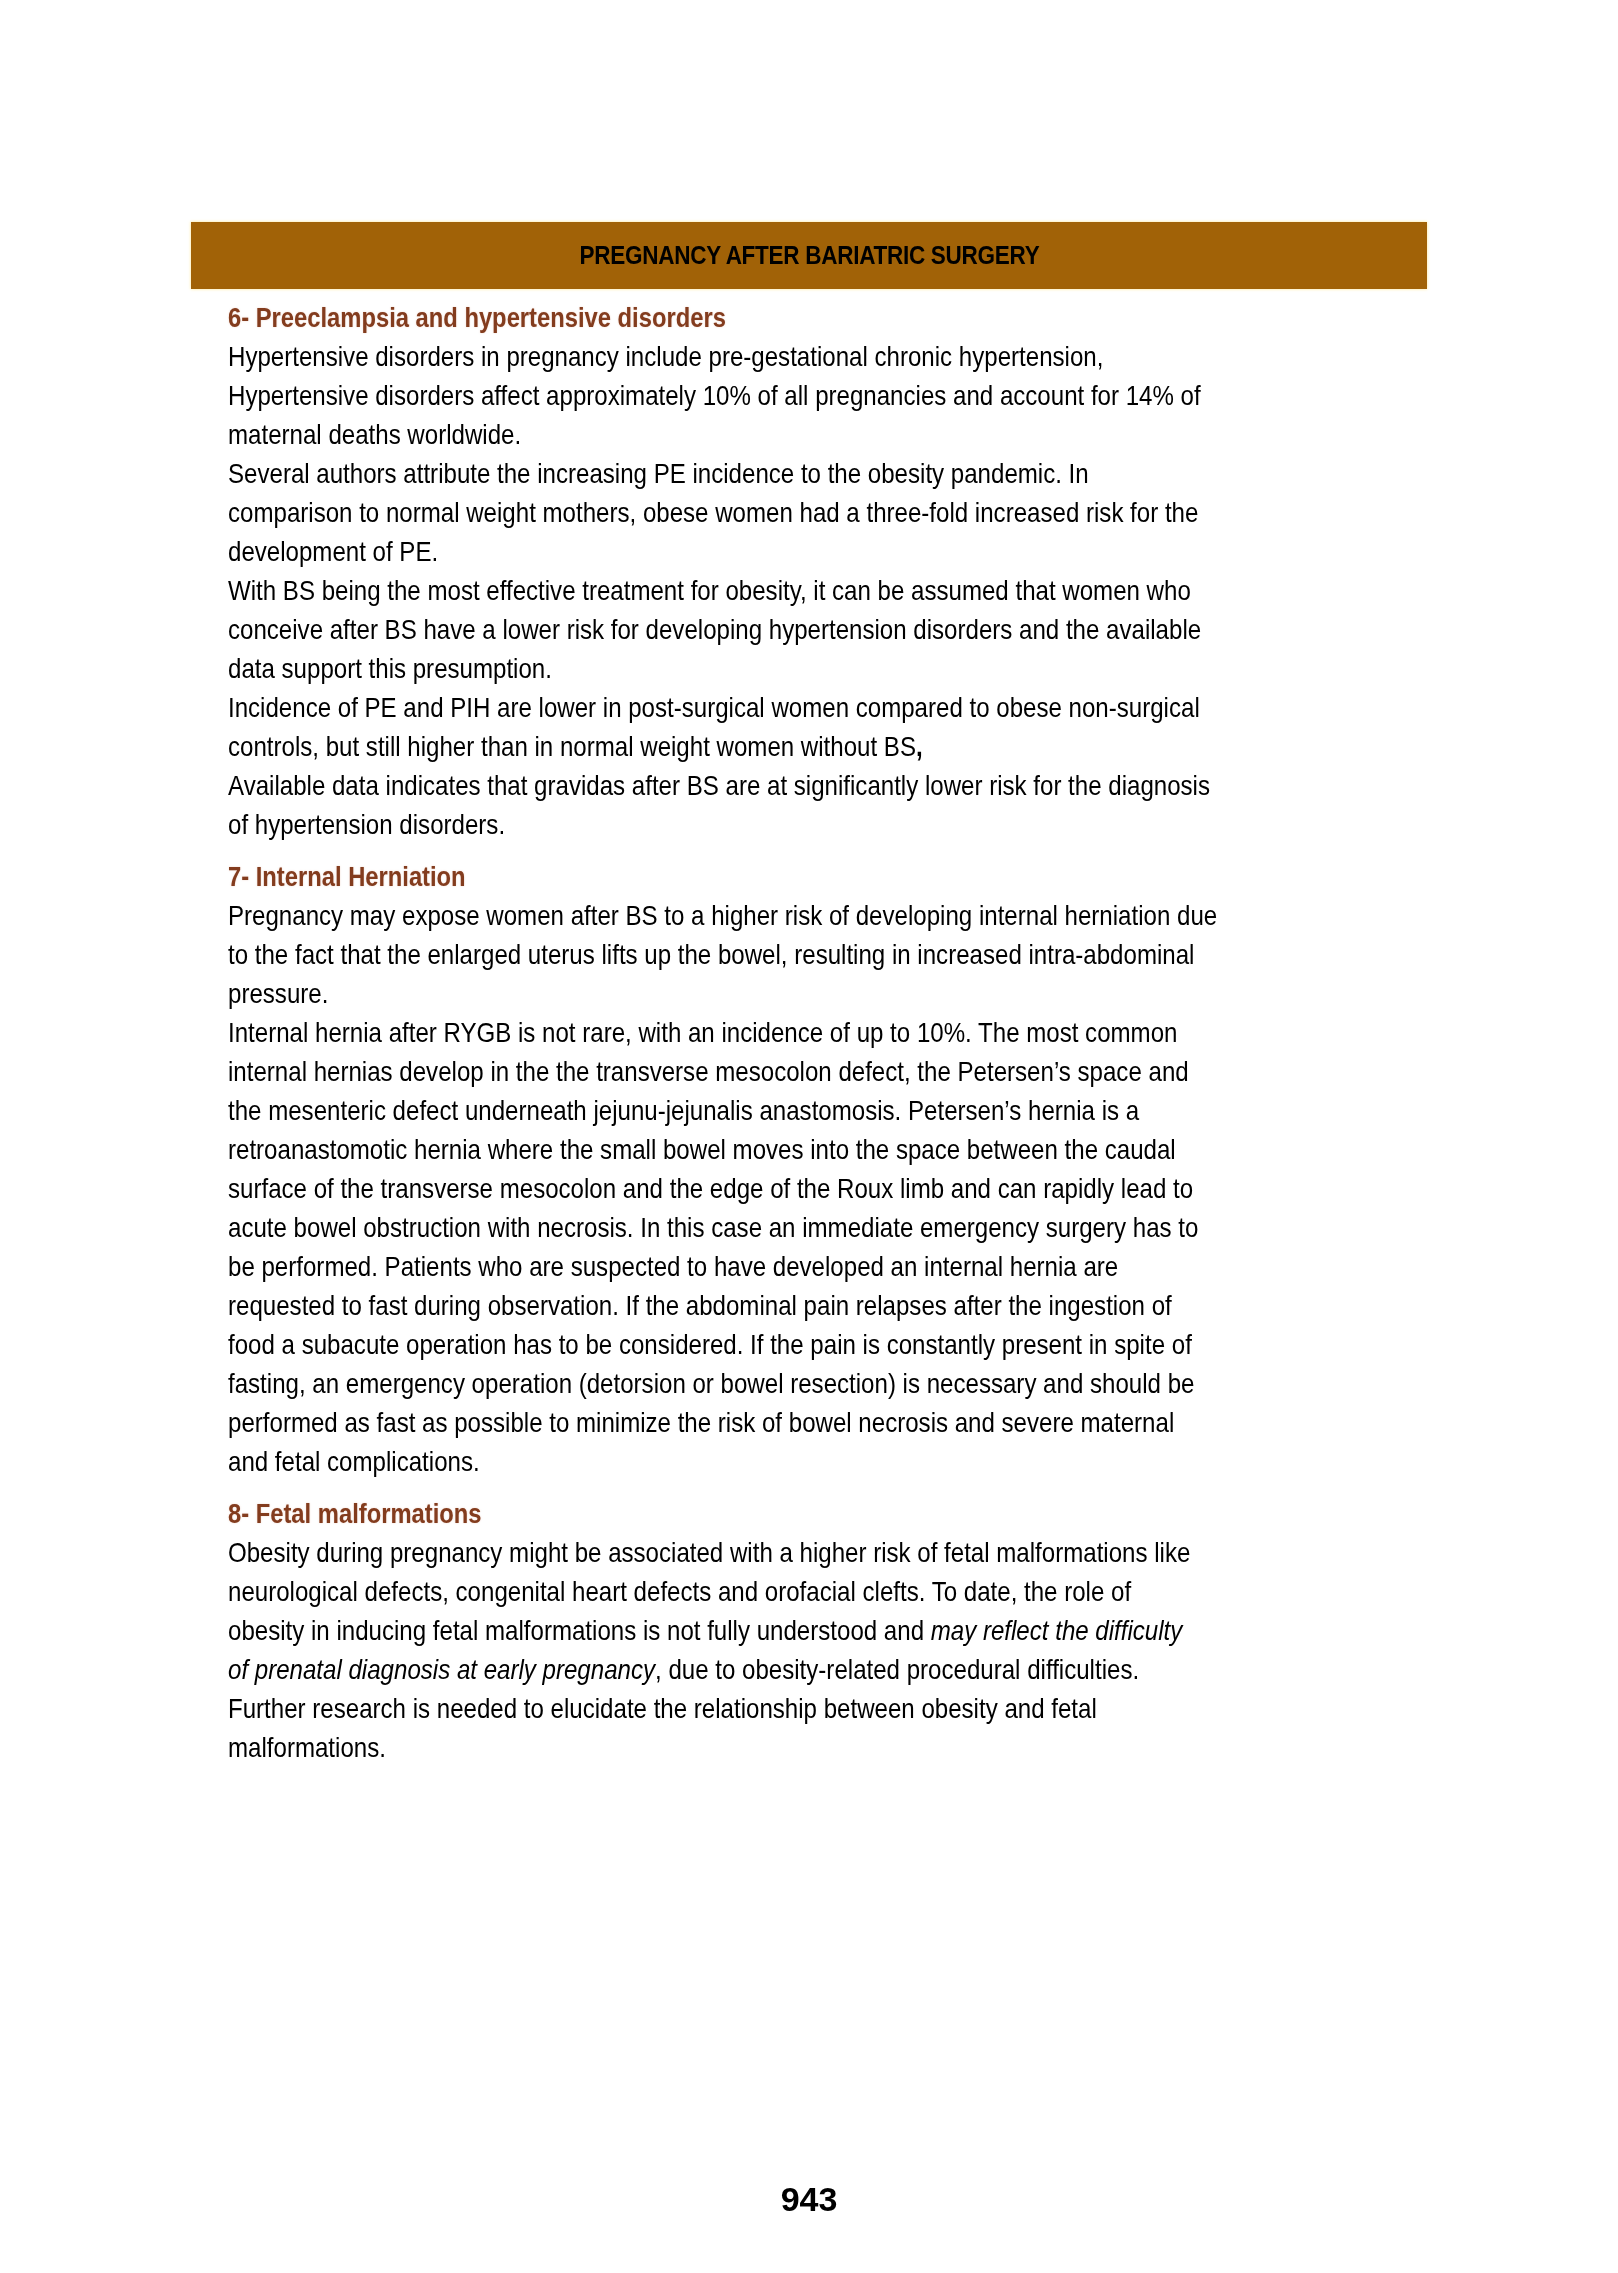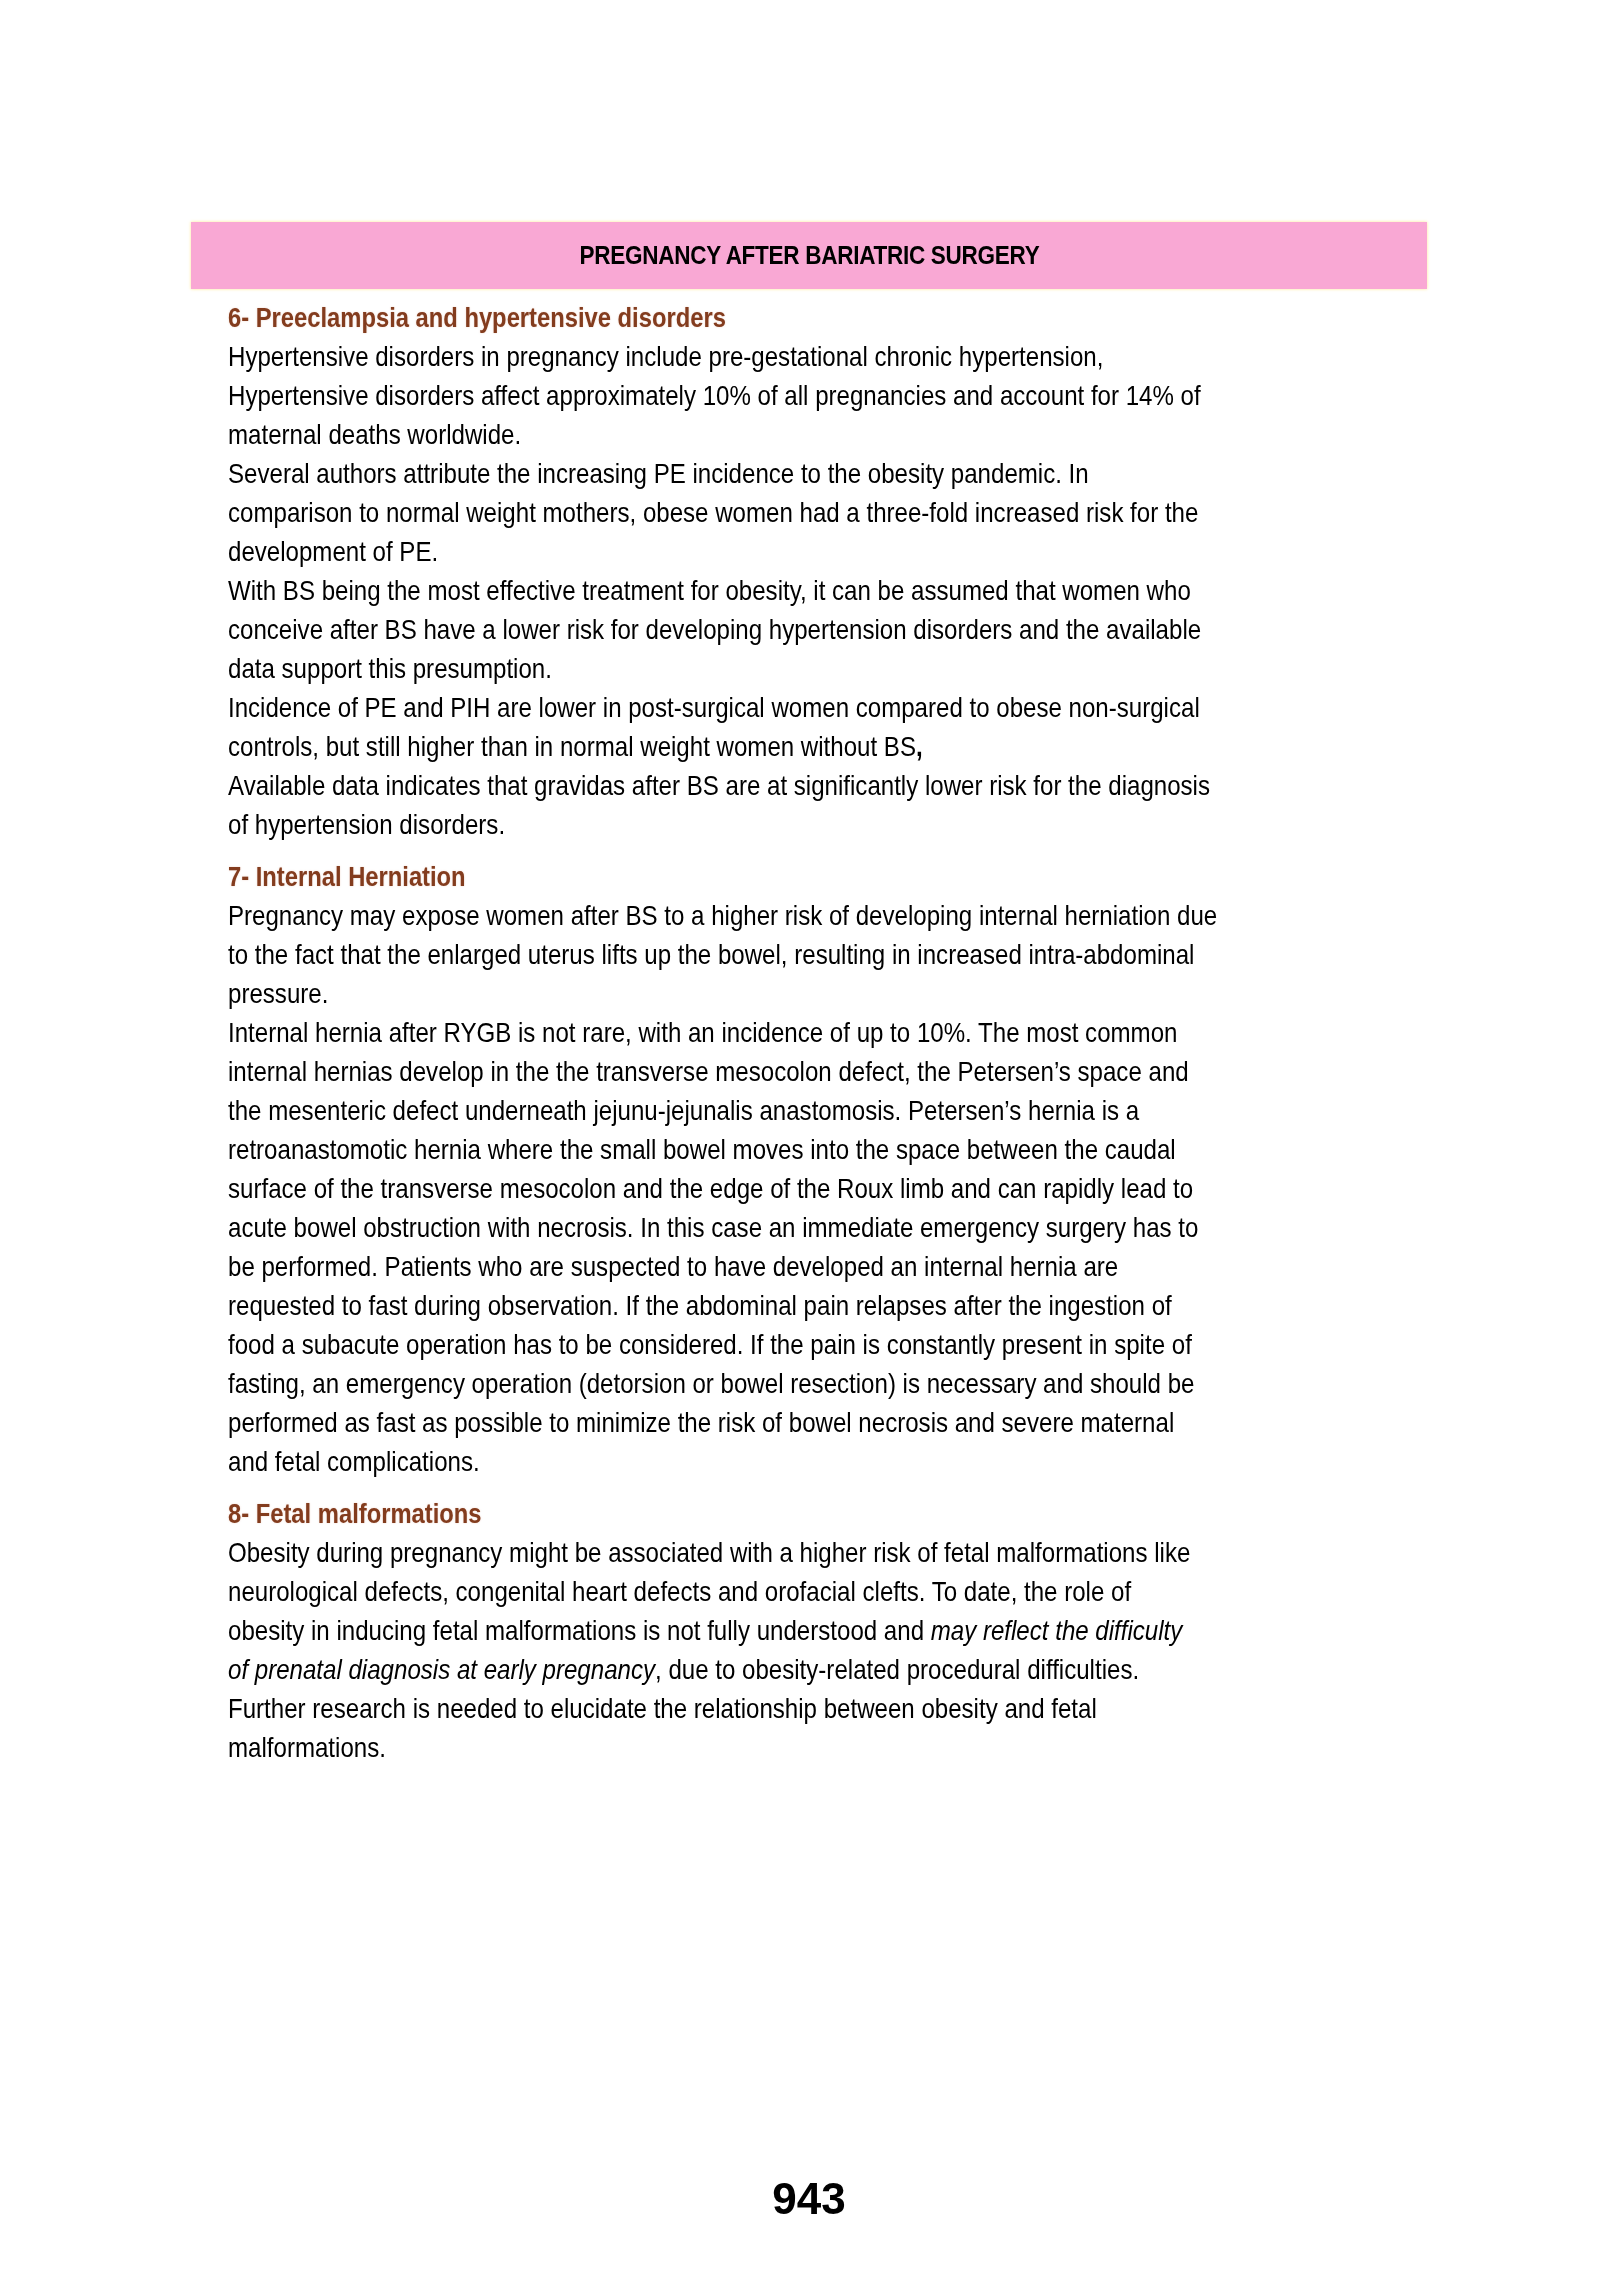--- a/index.html
+++ b/index.html
@@ -14,21 +14,21 @@
       overflow: hidden;
       font-family: "Liberation Sans", sans-serif;
       color: #000000;
     }
     .banner {
       position: absolute;
       left: 191px;
       top: 222px;
       width: 1236px;
       height: 67px;
-      background: #f9a8d4;
+      background: #a16207;
       box-shadow: 0 0 2.9px rgba(255, 216, 67, 0.6);
       display: flex;
       align-items: center;
       justify-content: center;
     }
     .banner-title {
       font-family: "Liberation Sans", sans-serif;
       font-weight: bold;
       font-size: 25px;
       letter-spacing: -0.3px;
@@ -69,21 +69,21 @@
       font-weight: bold;
     }
     .page-number {
       position: absolute;
       left: 0;
       width: 1618px;
       top: 2178px;
       text-align: center;
       font-family: "Liberation Sans", sans-serif;
       font-weight: bold;
-      font-size: 44px;
+      font-size: 34px;
       line-height: 42px;
       color: #000000;
     }
   </style>
 </head>
 <body>
 
 <div class="banner">
   <span class="banner-title">PREGNANCY AFTER BARIATRIC SURGERY</span>
 </div>

